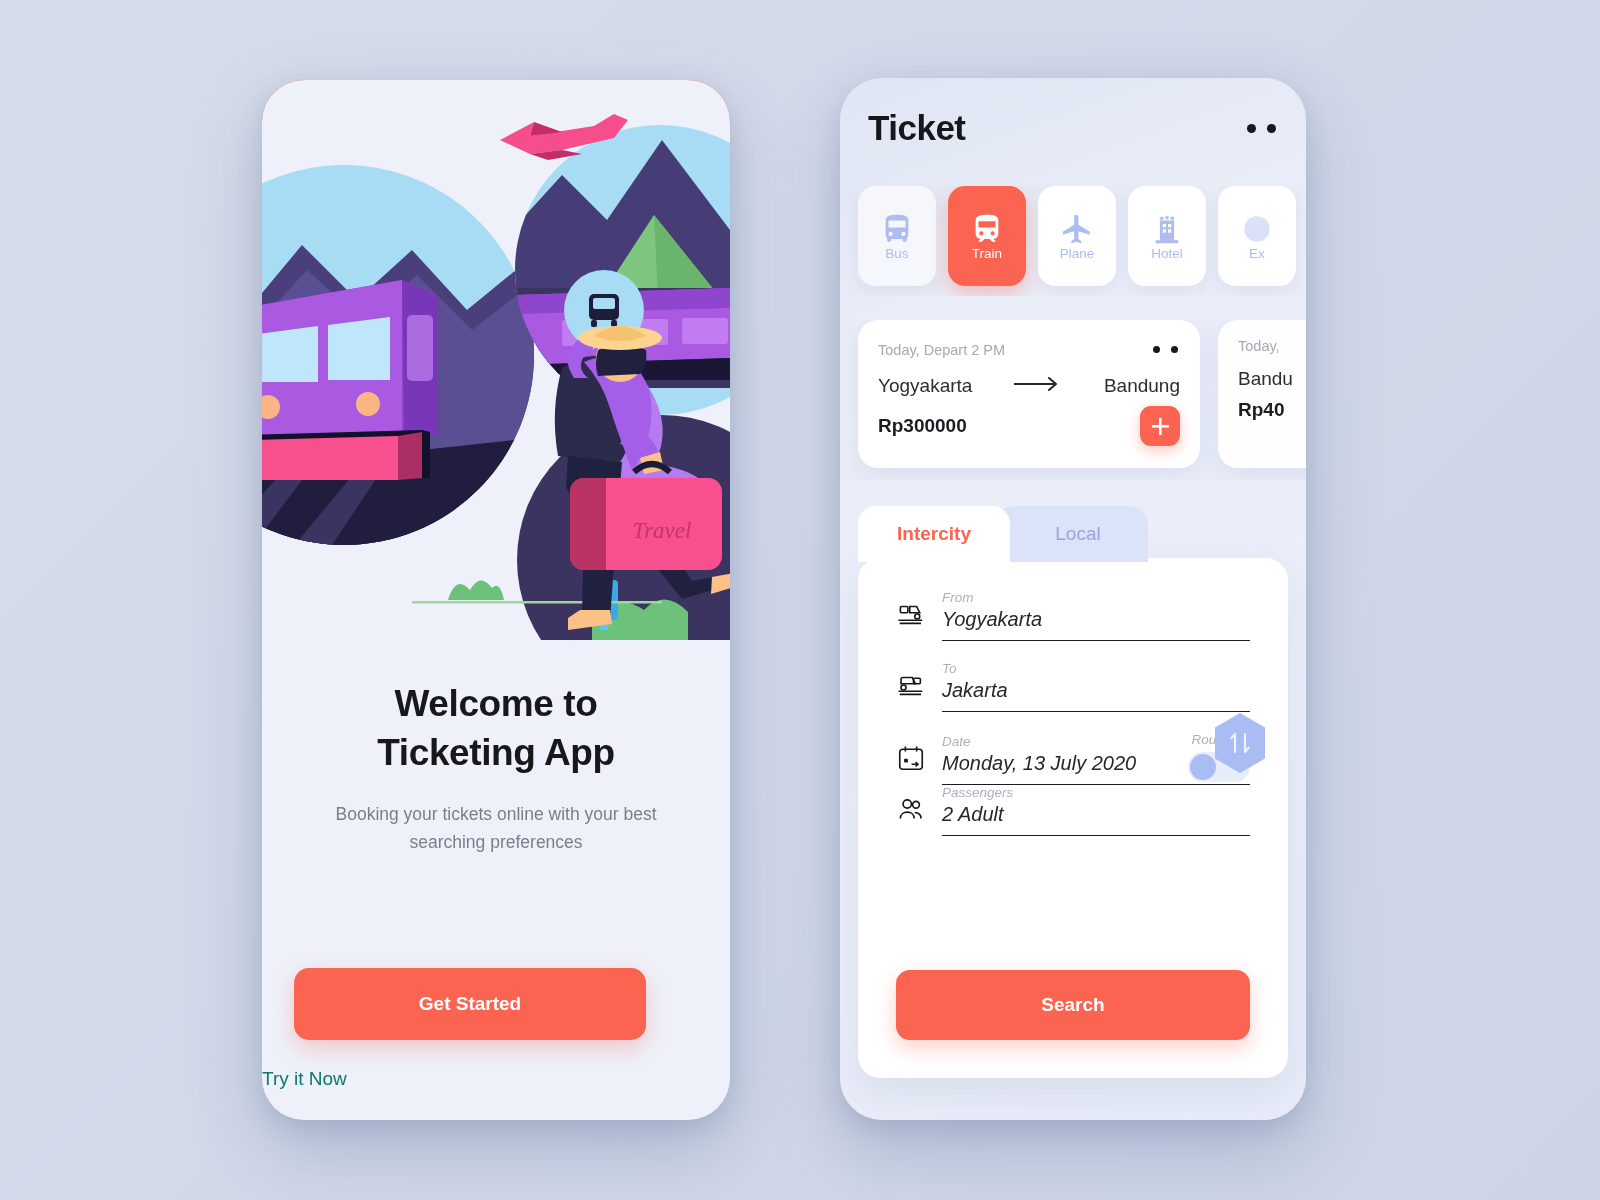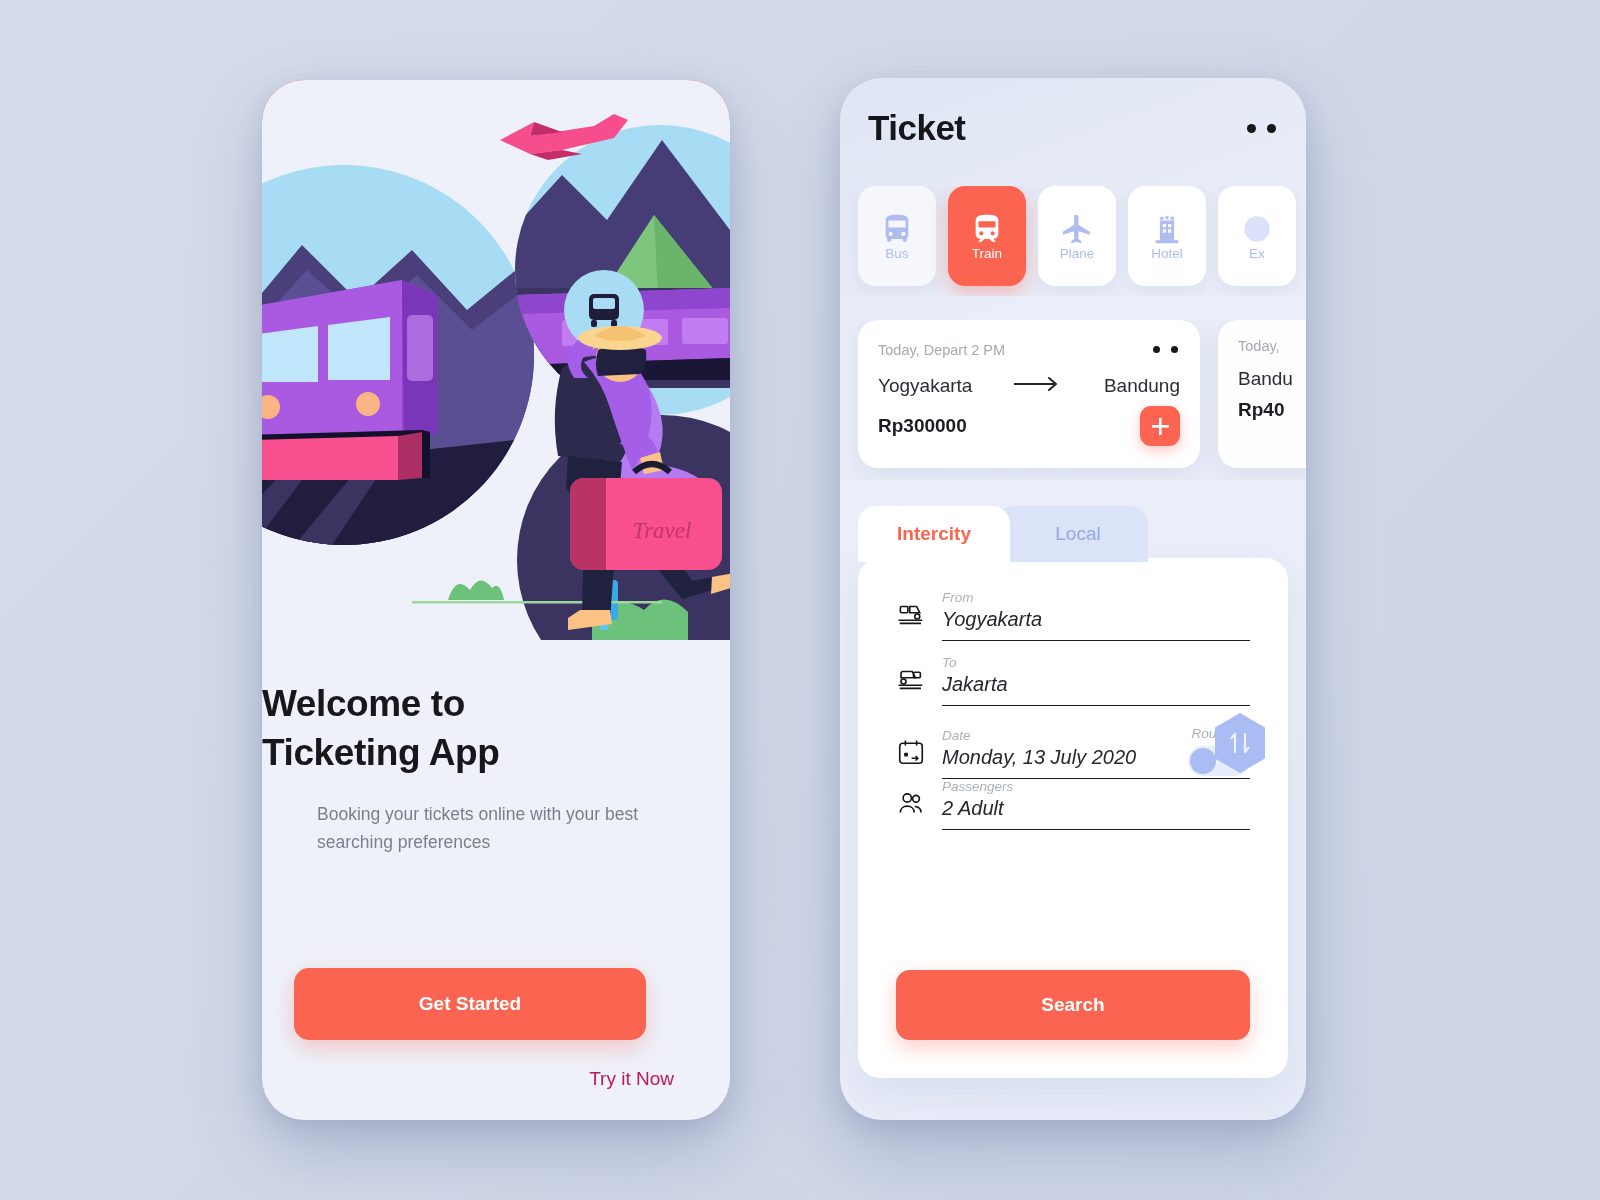--- a/index.html
+++ b/index.html
@@ -31,42 +31,42 @@
   }
 
   
   .illus {
     position: absolute; left: 0; top: 0; width: 468px; height: 560px;
     overflow: hidden;
     background: #c2410c;
   }
   .illus svg { display:block; }
 
-  .left-copy { position: absolute; left: 0; top: 600px; width: 468px; text-align: left; }
+  .left-copy { position: absolute; left: 0; top: 600px; width: 468px; text-align: center; }
   .title-line {
     font-size: 37px; font-weight: bold; color: #17171c; line-height: 1.32;
     letter-spacing: -0.4px;
   }
   .subtitle {
     margin-top: 22px; font-size: 17.5px; color: #7b7f8c; line-height: 1.6;
     padding: 0 55px;
   }
   .btn-primary {
     display: block;
     width: 352px; height: 72px; margin: 0 auto;
     background: #fa6450; border: none; border-radius: 15px;
     color: #fff; font-size: 19px; font-weight: bold;
     font-family: "Liberation Sans", sans-serif;
     cursor: pointer;
     box-shadow: 0 8px 22px rgba(250,100,80,0.30);
   }
   #get-started-wrap { position: absolute; left: 0; top: 888px; width: 416px; }
   .link-try {
-    position: absolute; left: 0; top: 988px; width: 412px; text-align:right;
-    font-size: 19px; color: #be185d; cursor: pointer;
+    position: absolute; left: 0; top: 988px; width: 412px; text-align:left;
+    font-size: 19px; color: #0f766e; cursor: pointer;
   }
 
   
   .r-header {
     position: absolute; left: 0; top: 30px; width: 466px;
     display: flex; align-items: center; justify-content: space-between;
     padding: 0 28px;
   }
   .r-title { font-size: 35px; font-weight: bold; color: #16161b; letter-spacing: -0.5px; }
   .dots2 { display: flex; gap: 11px; align-items: center; padding: 8px 2px; cursor: pointer; }
@@ -140,21 +140,21 @@
     position: absolute; left: 18px; top: 480px; width: 430px; height: 520px;
     background: #ffffff; border-radius: 22px;
     box-shadow: 0 14px 40px rgba(120,135,175,0.16);
     z-index: 2;
   }
   .field { position: relative; padding-left: 84px; padding-right: 38px; font-style: italic; }
   .f-label { font-size: 13.5px; color: #adb0ba; margin-bottom: 3px; }
   .f-value { font-size: 20px; color: #26262c; padding-bottom: 9px; border-bottom: 1.6px solid #1b1b20; }
   .f-icon { position: absolute; left: 38px; bottom: 8px; }
   #field-from { margin-top: 32px; }
-  #field-to   { margin-top: 14px; }
+  #field-to   { margin-top: 20px; }
   #field-date { margin-top: 22px; }
   #field-pax  { }
 
   .roundtrip-wrap {
     position:absolute; right: 38px; top: -2px; text-align: right;
   }
   .roundtrip-label { font-size: 13.5px; color: #adb0ba; }
   .toggle {
     width: 62px; height: 30px; border-radius: 16px; background: #e8edfb;
     margin-top: 5px; position: relative; cursor: pointer; margin-left:auto;

